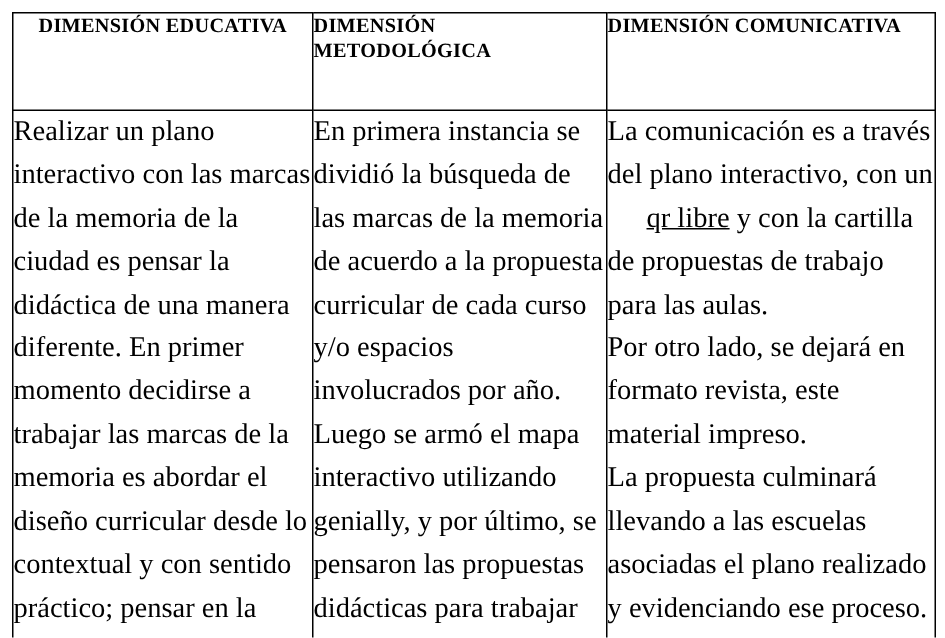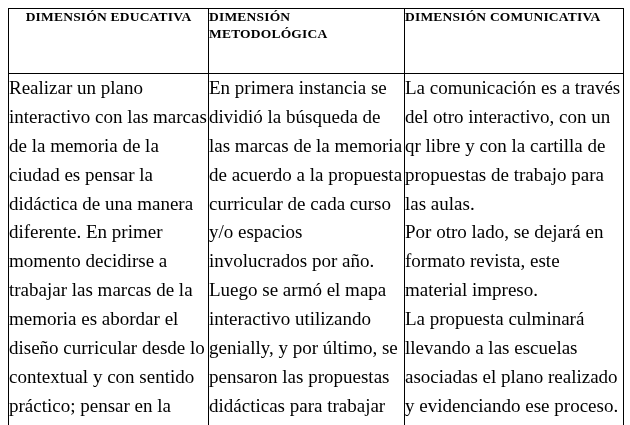--- a/index.html
+++ b/index.html
@@ -55,20 +55,22 @@
   .cell-text {
     font-size: 19px;
     line-height: 1.52;
     text-align: left;
     white-space: pre-line;
   }
   .col1 { width: 200px; }
   .col2 { width: 196px; }
   .col3 { width: 219px; }
   .underline {
+    text-decoration: underline;
+    margin-left: 26px;
   }
 </style>
 </head>
 <body>
 
 <div class="page">
   <table class="doc-table">
     <colgroup>
       <col class="col1">
       <col class="col2">
@@ -91,20 +93,20 @@
     </thead>
     <tbody>
       <tr>
         <td>
           <div class="cell-text">Realizar un plano interactivo con las marcas de la memoria de la ciudad es pensar la didáctica de una manera diferente. En primer momento decidirse a trabajar las marcas de la memoria es abordar el diseño curricular desde lo contextual y con sentido práctico; pensar en la bajada al nivel de destino es innovador. Para los estudiantes implicó una nueva forma de trabajo con contenidos y aprendizajes prescritos.</div>
         </td>
         <td>
           <div class="cell-text">En primera instancia se dividió la búsqueda de las marcas de la memoria de acuerdo a la propuesta curricular de cada curso y/o espacios involucrados por año. Luego se armó el mapa interactivo utilizando genially, y por último, se pensaron las propuestas didácticas para trabajar con esas marcas de la memoria.</div>
         </td>
         <td>
-          <div class="cell-text"><span>La comunicación es a través del otro interactivo, con un </span><span class="underline">qr libre</span><span> y con la cartilla de propuestas de trabajo para las aulas.
+          <div class="cell-text"><span>La comunicación es a través del plano interactivo, con un </span><span class="underline">qr libre</span><span> y con la cartilla de propuestas de trabajo para las aulas.
 Por otro lado, se dejará en formato revista, este material impreso.
 La propuesta culminará llevando a las escuelas asociadas el plano realizado y evidenciando ese proceso.</span></div>
         </td>
       </tr>
     </tbody>
   </table>
 </div>
 
 </body></html>

